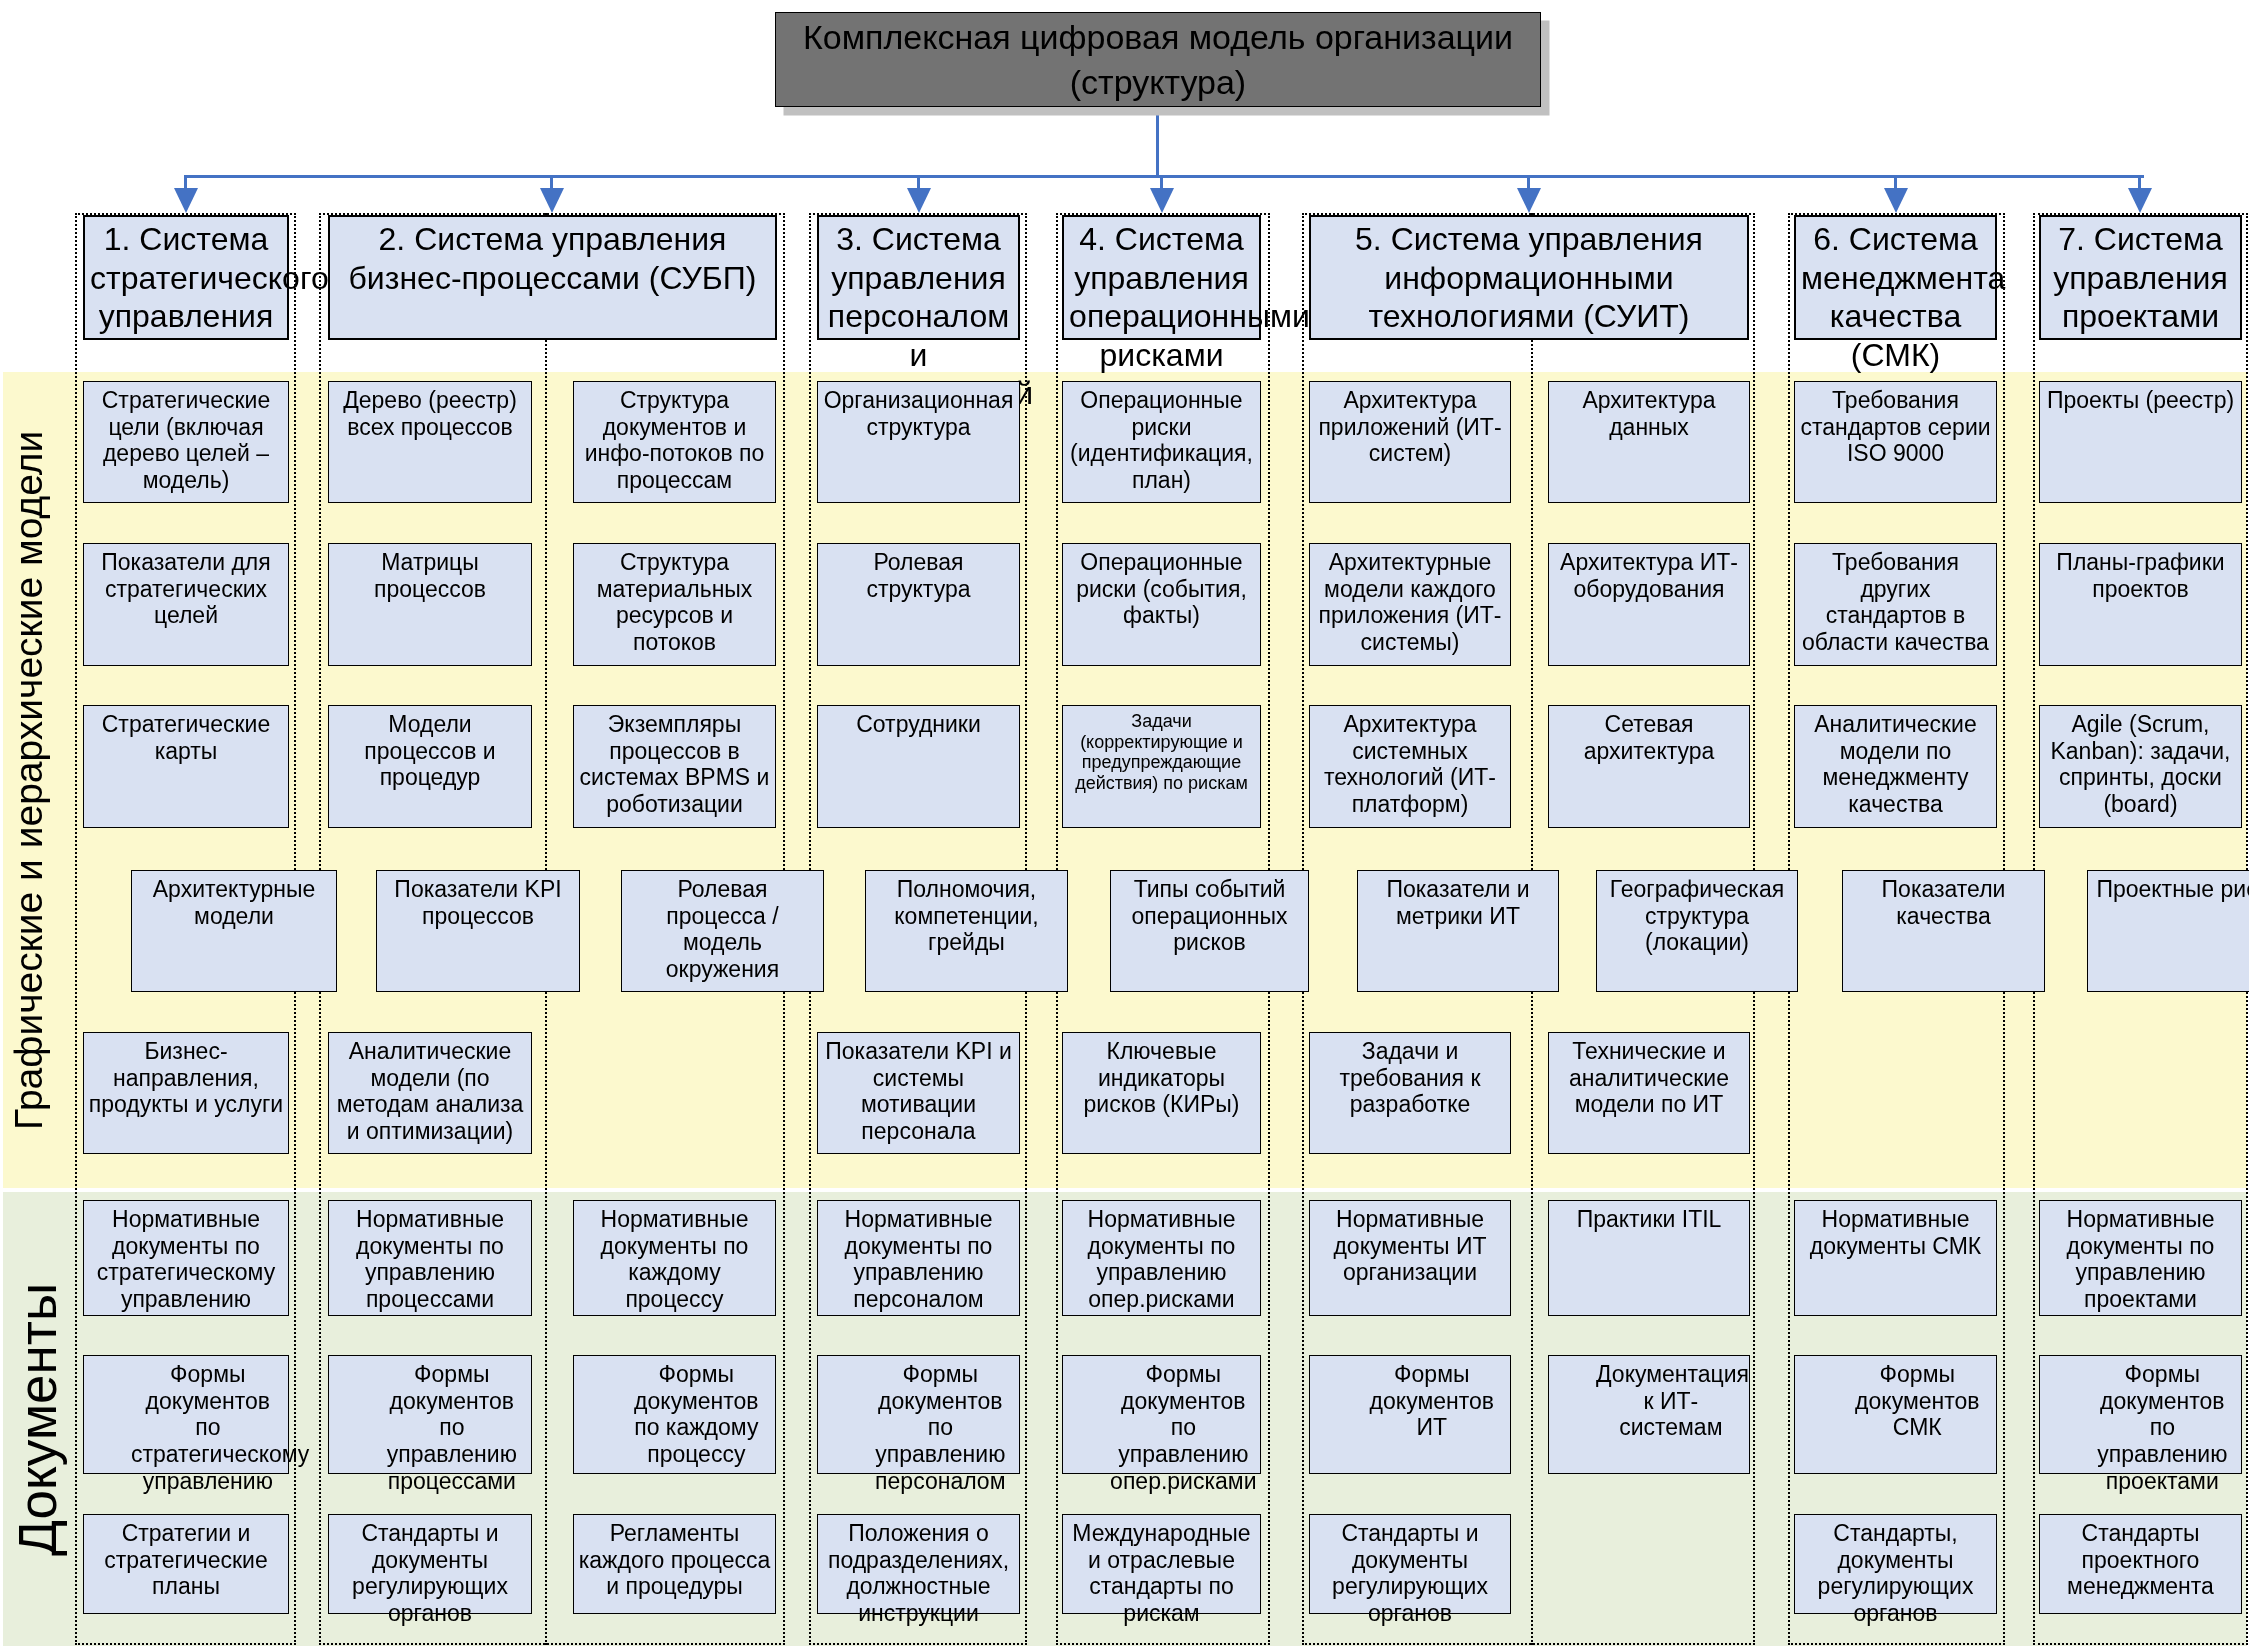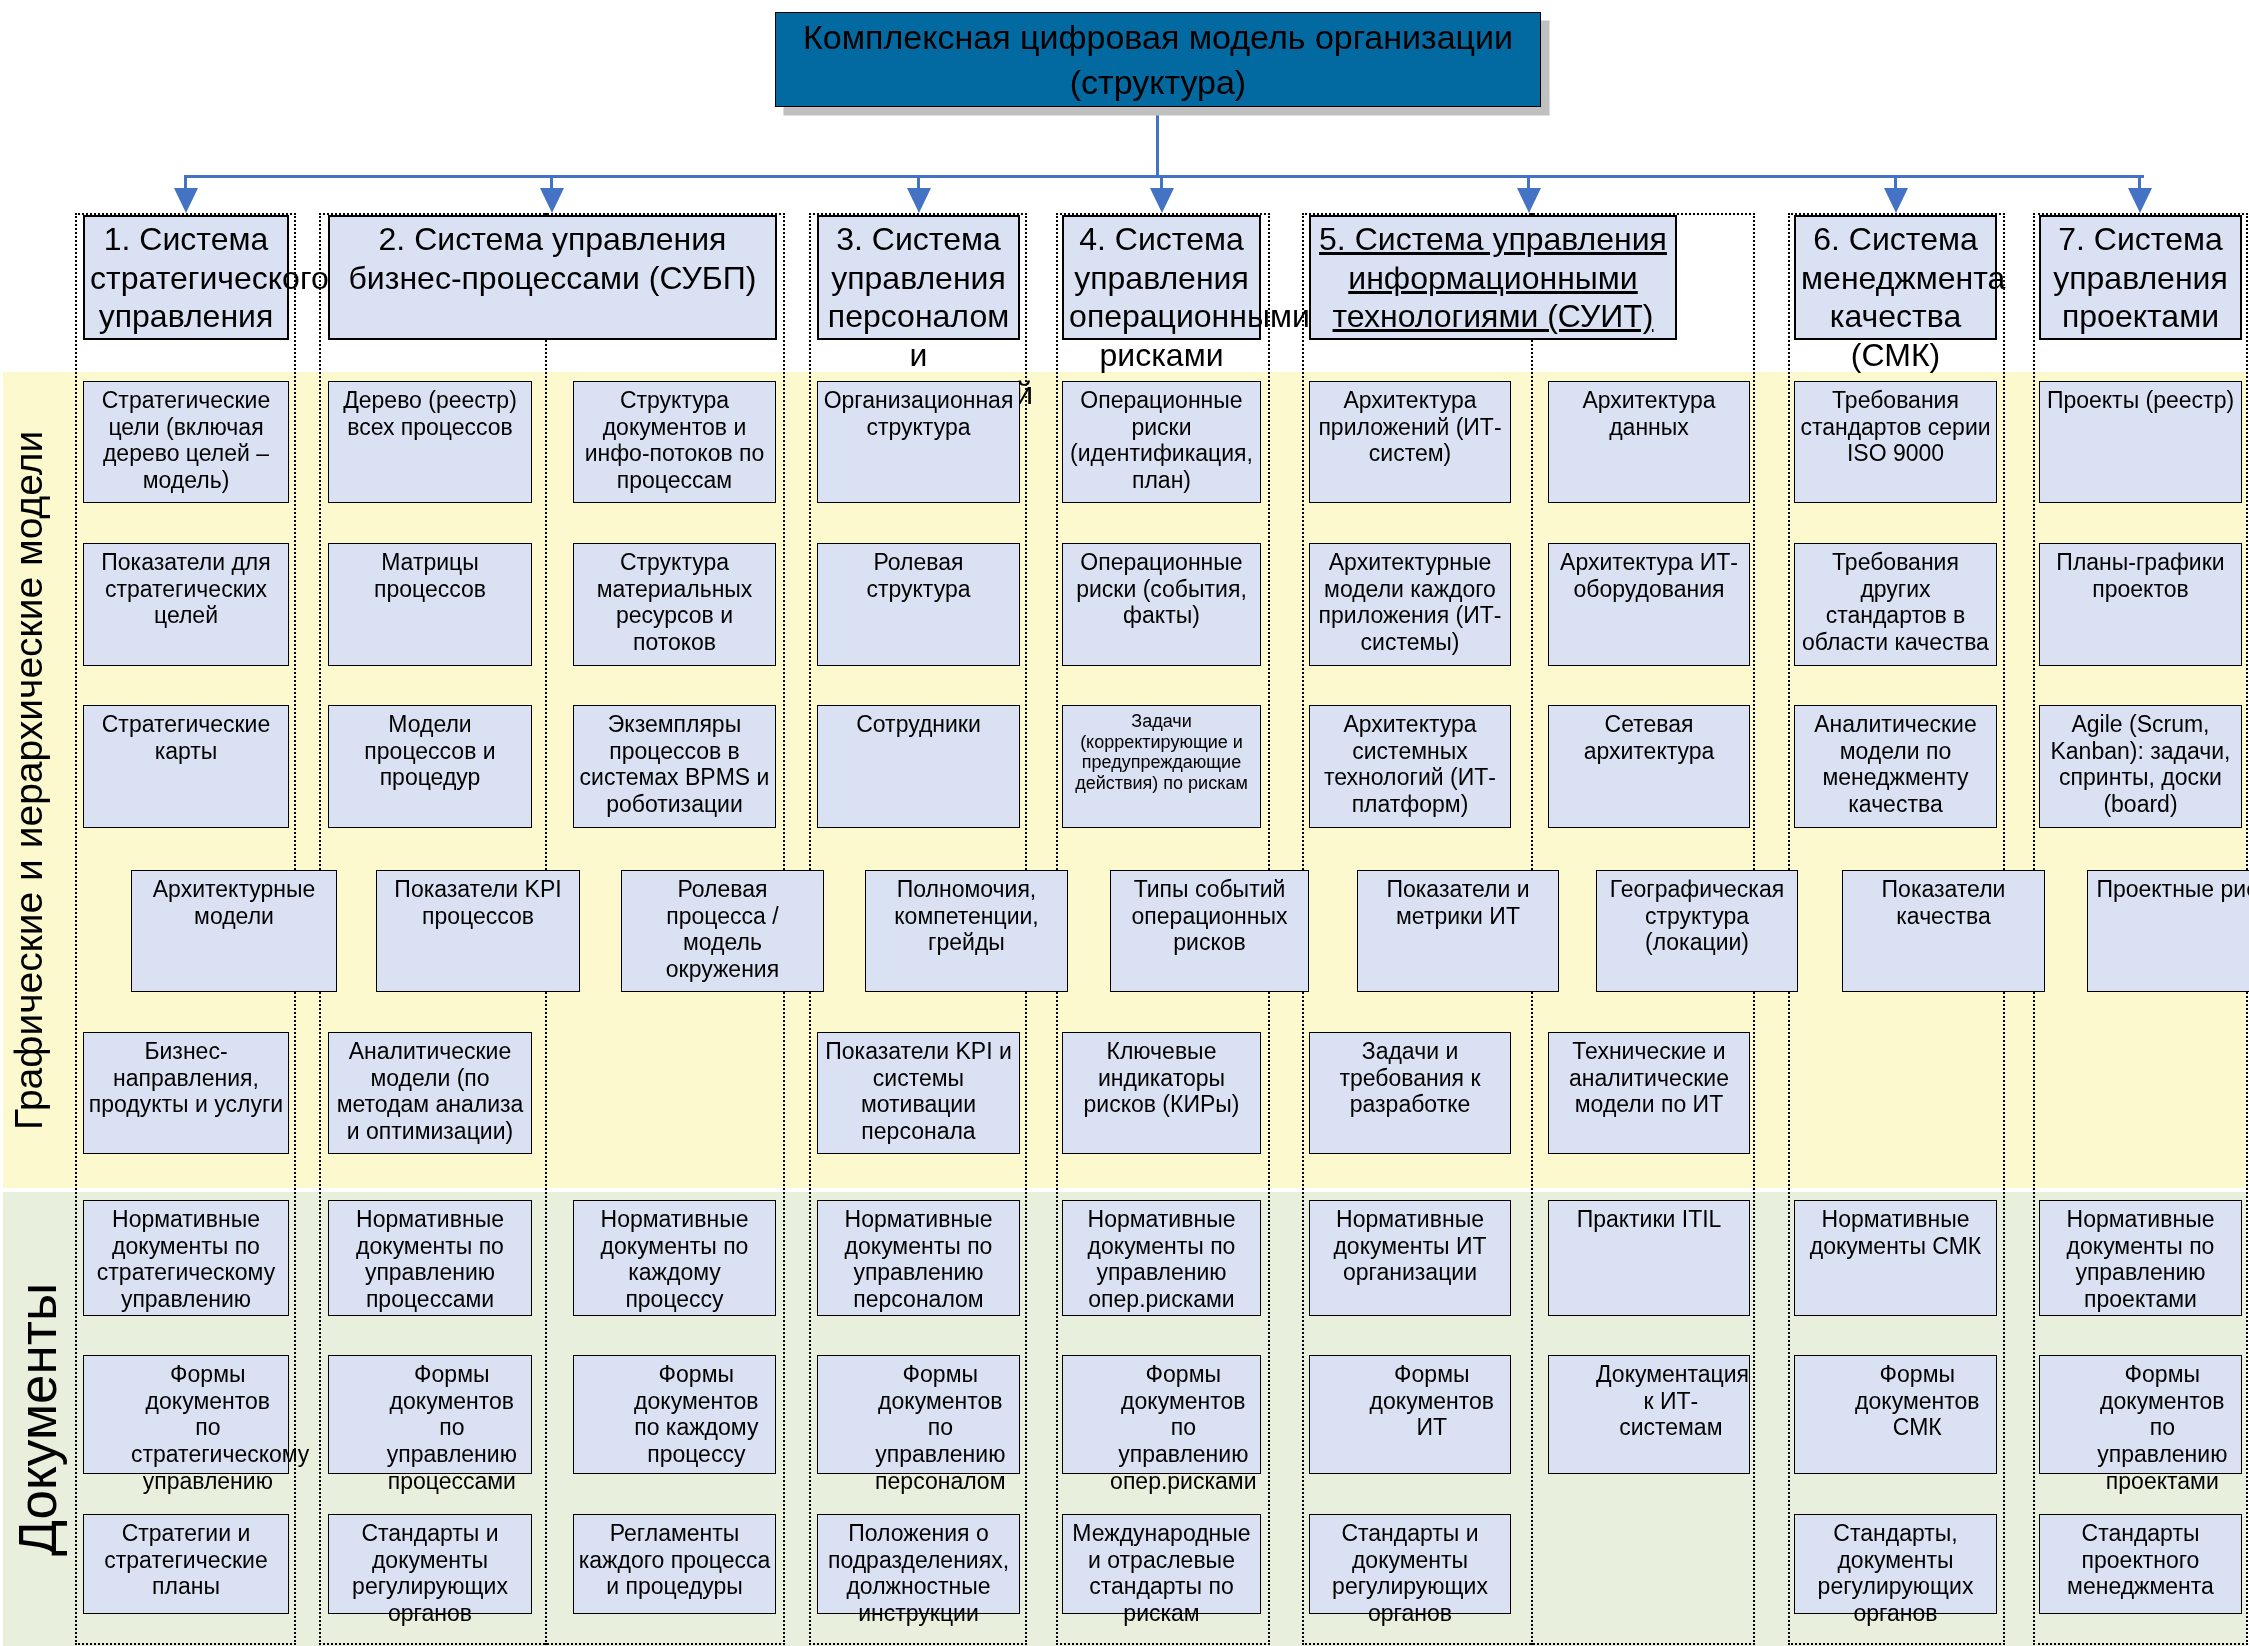--- a/index.html
+++ b/index.html
@@ -13,21 +13,21 @@
   .band-docs   { top:1192px; height:455px; background:#E8EFDC; }
 
   
   .vlabel { position:absolute; left:6.8px; width:66px; writing-mode:vertical-rl;
             transform:rotate(180deg); text-align:center; color:#000; white-space:nowrap; }
   .vlabel-models { top:372px; height:816px; font-size:39px; }
   .vlabel-docs   { top:1192px; height:455px; font-size:53px; }
 
   
   .title-box { position:absolute; left:775px; top:12px; width:766px; height:95px;
-               background:#0369a1; border:1.7px solid #000; box-shadow:8.5px 8.5px 0 #c0c0c0;
+               background:#737373; border:1.7px solid #000; box-shadow:8.5px 8.5px 0 #c0c0c0;
                display:flex; align-items:center; justify-content:center; text-align:center;
                font-size:34px; line-height:1.3; padding:0 25.5px; }
 
   
   .line { position:absolute; background:#4472C4; }
   .stub-title { left:1156px; top:104px; width:3.4px; height:74px; }
   .rail { left:184px; top:175px; width:1960px; height:3.4px; }
   .drop { width:3.4px; top:176px; height:13.6px; }
   .ahead { position:absolute; width:0; height:0; top:188px;
            border-left:12px solid transparent; border-right:12px solid transparent;
@@ -47,21 +47,21 @@
 
   
   .box { position:absolute; background:#D9E1F2; border:1.7px solid #000;
          text-align:center; padding:5.1px 3.4px; font-size:23px; line-height:1.16; color:#000; }
   .hdr { border-width:2.6px; font-size:32px; line-height:1.2; padding:3.4px 5.1px; top:215px; height:125px; }
   .small { font-size:18px; line-height:1.15; }
 
   
   .h1 { left:83px;   width:206px; } .h2 { left:328px;  width:449px; }
   .h3 { left:817px;  width:203px; } .h4 { left:1062px; width:199px; }
-  .h5 { left:1309px; width:368px;text-decoration:underline; } .h6 { left:1794px; width:203px; }
+  .h5 { left:1309px; width:440px; } .h6 { left:1794px; width:203px; }
   .h7 { left:2039px; width:203px; }
 
   
   .c1 { left:83px;   width:206px; } .c2 { left:328px;  width:204px; }
   .c3 { left:573px;  width:203px; } .c4 { left:817px;  width:203px; }
   .c5 { left:1062px; width:199px; } .c6 { left:1309px; width:202px; }
   .c7 { left:1548px; width:202px; } .c8 { left:1794px; width:203px; }
   .c9 { left:2039px; width:203px; }
 
   

